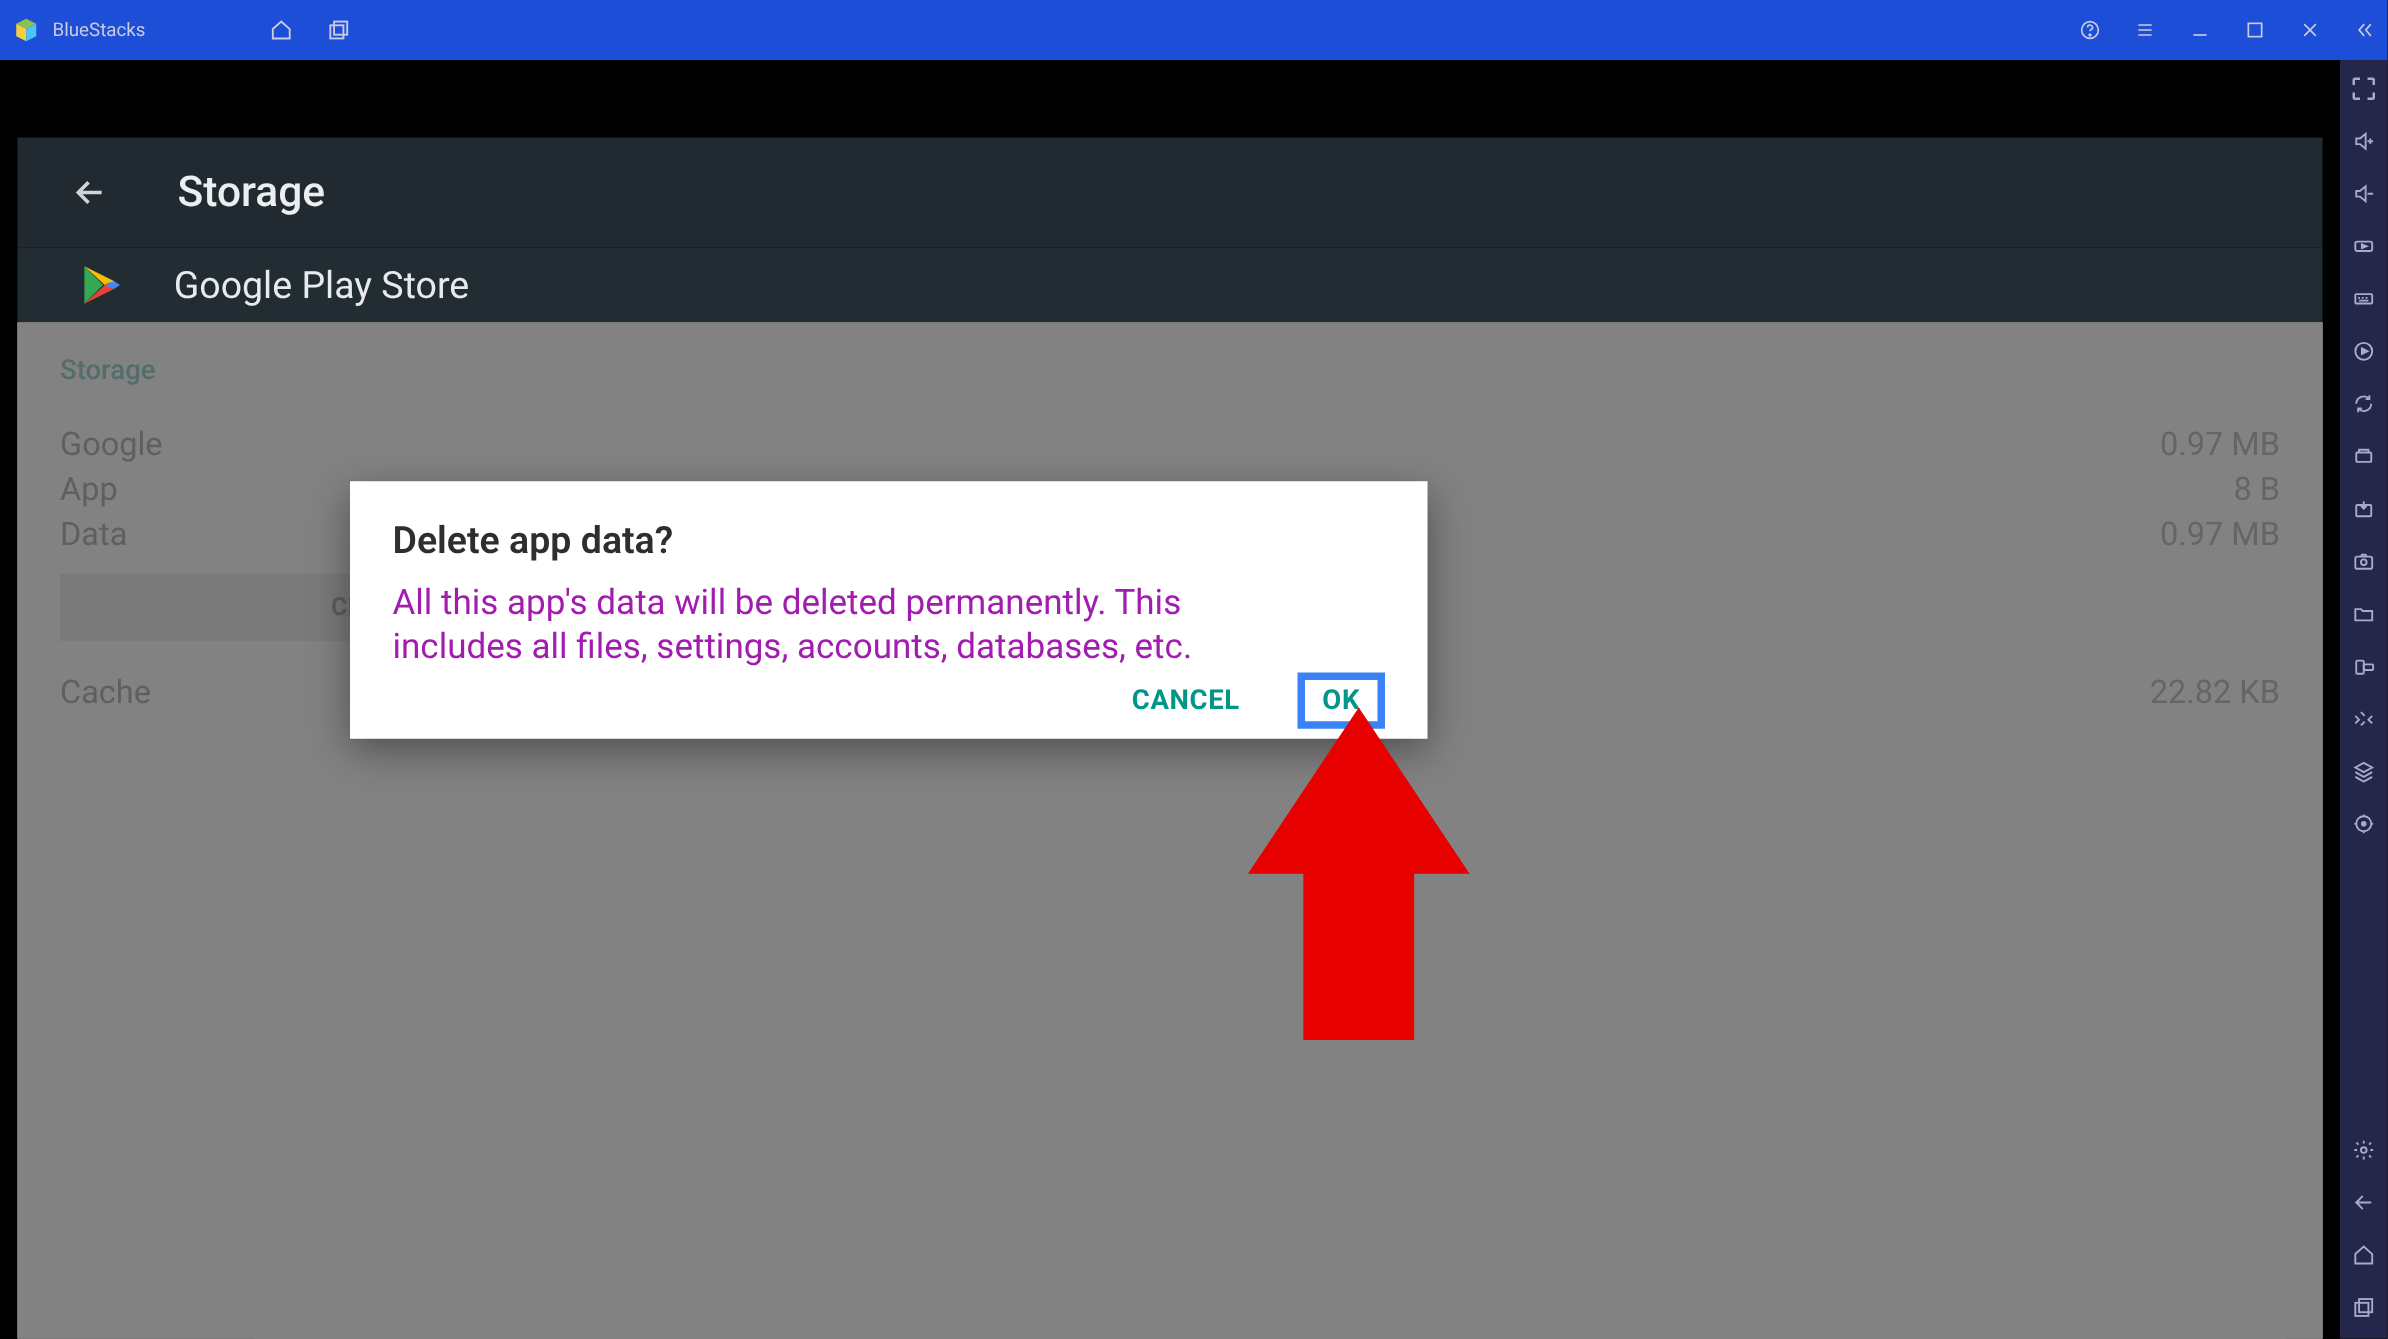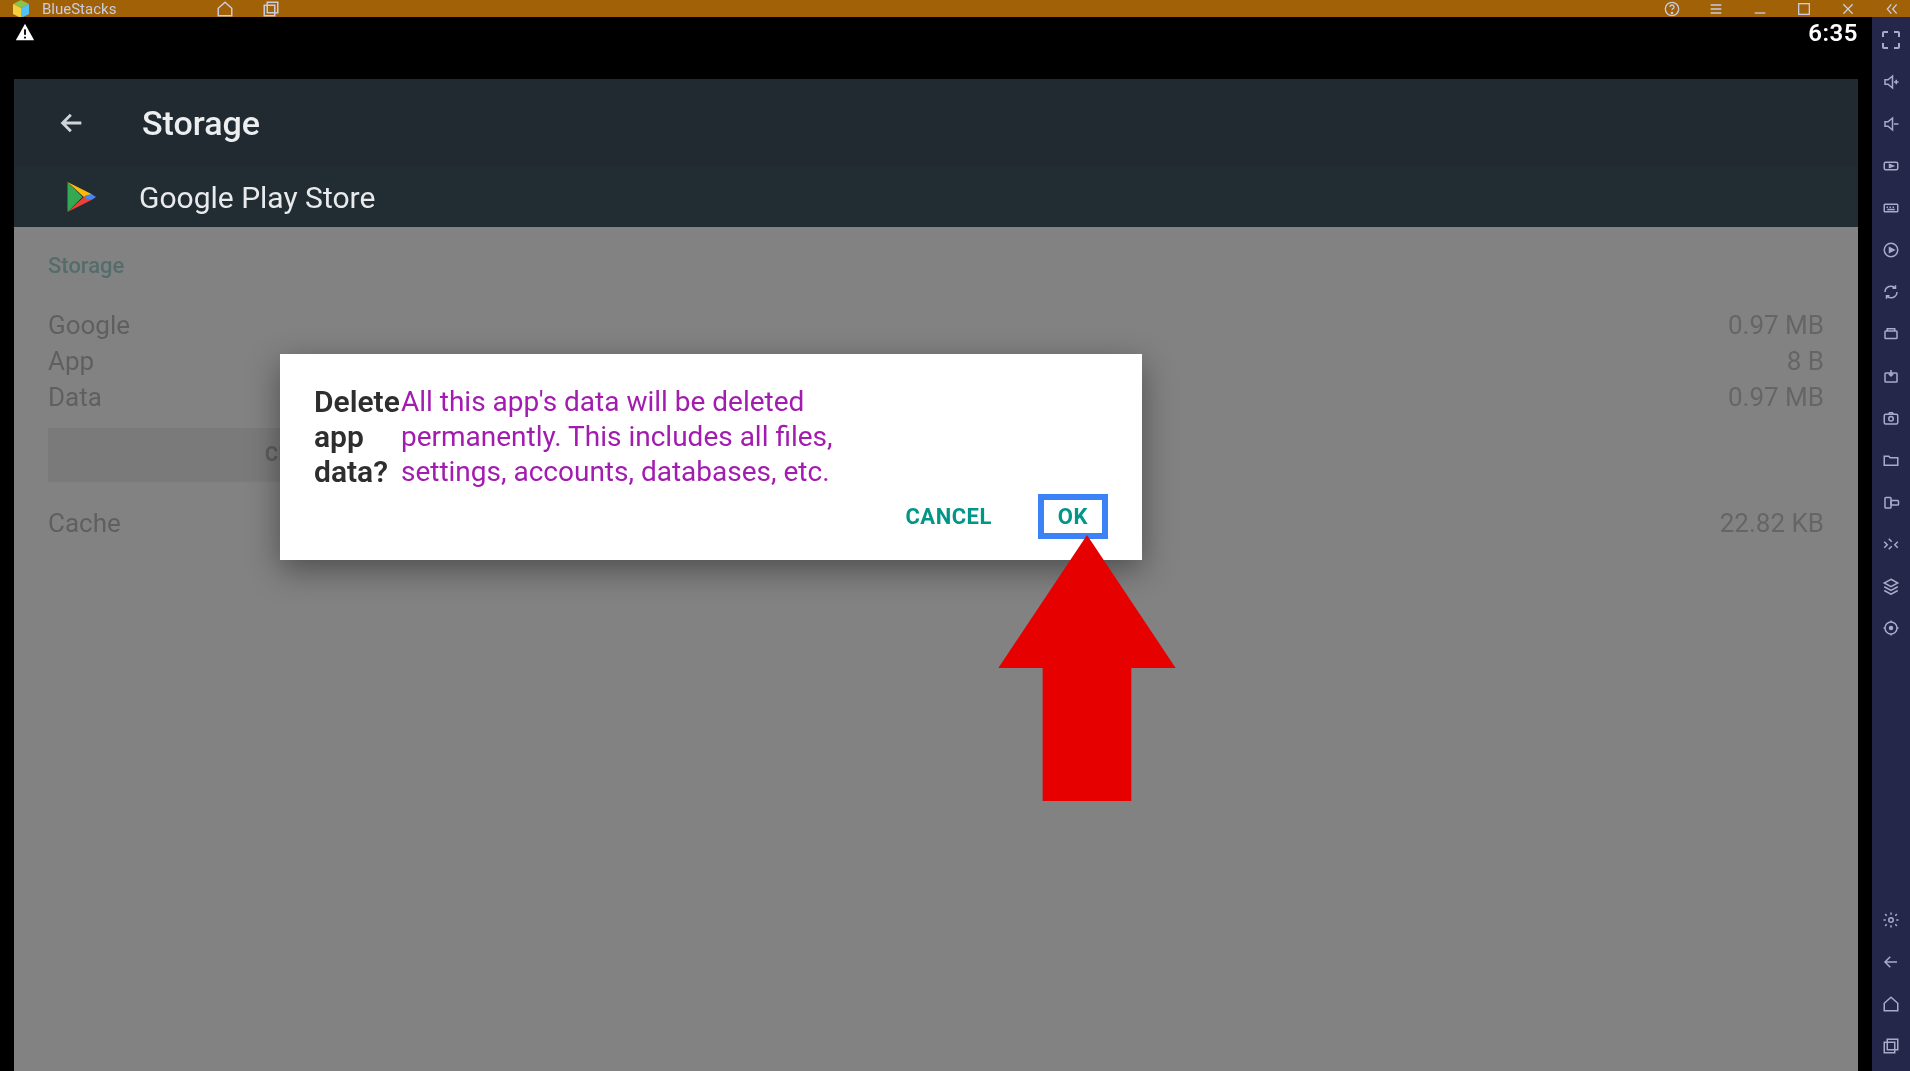--- a/index.html
+++ b/index.html
@@ -5,21 +5,21 @@
 * { margin: 0; padding: 0; box-sizing: border-box; font-family: "Segoe UI", Roboto, Arial, sans-serif; }
 html, body { width: 1910px; height: 1071px; overflow: hidden; background: #000; }
 
 .app {
   width: 1910px; height: 1071px; position: relative;
   display: flex; flex-direction: column;
 }
 
 
 .titlebar {
-  height: 17px; background: #a16207; display: flex; align-items: center;
+  height: 48px; background: #1d4ed8; display: flex; align-items: center;
   padding: 0 10px; color: #c9cbe0; font-size: 14px;
 }
 .titlebar .logo { display: inline-block; margin-right: 10px; }
 .titlebar .title { flex: 0 0 auto; margin-right: 100px; font-size: 15px; }
 .titlebar .ico { margin-right: 28px; display: flex; align-items: center; }
 .titlebar .spacer { flex: 1; }
 .titlebar .winicons { display: flex; gap: 28px; align-items: center; }
 
 
 .mainrow { flex: 1; display: flex; position: relative; }
@@ -73,21 +73,21 @@
   display: flex; align-items: center; justify-content: center;
   font-size: 20px; font-weight: 700; letter-spacing: .5px;
   margin-top: 16px; margin-bottom: 28px;
   box-shadow: 0 2px 0 rgba(0,0,0,.15);
 }
 
 
 .modal {
   position: absolute; left: 280px; top: 337px; width: 862px; height: 206px;
   background: #fff; box-shadow: 0 10px 30px rgba(0,0,0,.4);
-  padding: 30px 34px 21px 34px; display: flex; flex-direction: row;
+  padding: 30px 34px 8px 34px; display: flex; flex-direction: column;
 }
 .modal .mtitle { font-size: 30px; font-weight: 600; color: #2e2e2e; margin-bottom: 14px; }
 .modal .mbody  { font-size: 28px; color: #a21caf; line-height: 1.25; max-width: 740px; }
 .modal .mbuttons { margin-top: auto; display: flex; justify-content: flex-end; gap: 36px; align-items: center; }
 .modal .mbtn { color: #009688; font-size: 22px; font-weight: 700; letter-spacing: .5px; padding: 6px 10px; cursor: pointer; }
 .okbox { border: 6px solid #3b82f6; padding: 4px 14px; }
 
 
 .arrow {
   position: absolute; left: 998px; top: 518px; width: 178px; height: 266px;
@@ -166,30 +166,20 @@
             <path d="M11 5l-6 7 6 7M19 5l-6 7 6 7"></path>
           </svg>
         </span>
     </div>
   </div>
 
   <div class="mainrow">
 
     <div class="android">
 
-      <div class="statusbar">
-        <span class="warn">
-          <svg width="22" height="22" viewBox="0 0 24 24" fill="#fff">
-              <path d="M12 2 L22 20 H2 Z"></path>
-              <rect x="11" y="8" width="2" height="6" fill="#000"></rect>
-              <rect x="11" y="16" width="2" height="2" fill="#000"></rect>
-            </svg>
-        </span>
-        <span class="clock">6:35</span>
-      </div>
 
       <div class="appheader">
         <span class="back">
           <svg width="28" height="28" viewBox="0 0 24 24" fill="none" stroke="#cfd5d9" stroke-width="2.5">
               <path d="M20 12H4M11 5l-7 7 7 7"></path>
             </svg>
         </span>
         <span class="htitle">Storage</span>
       </div>
 

